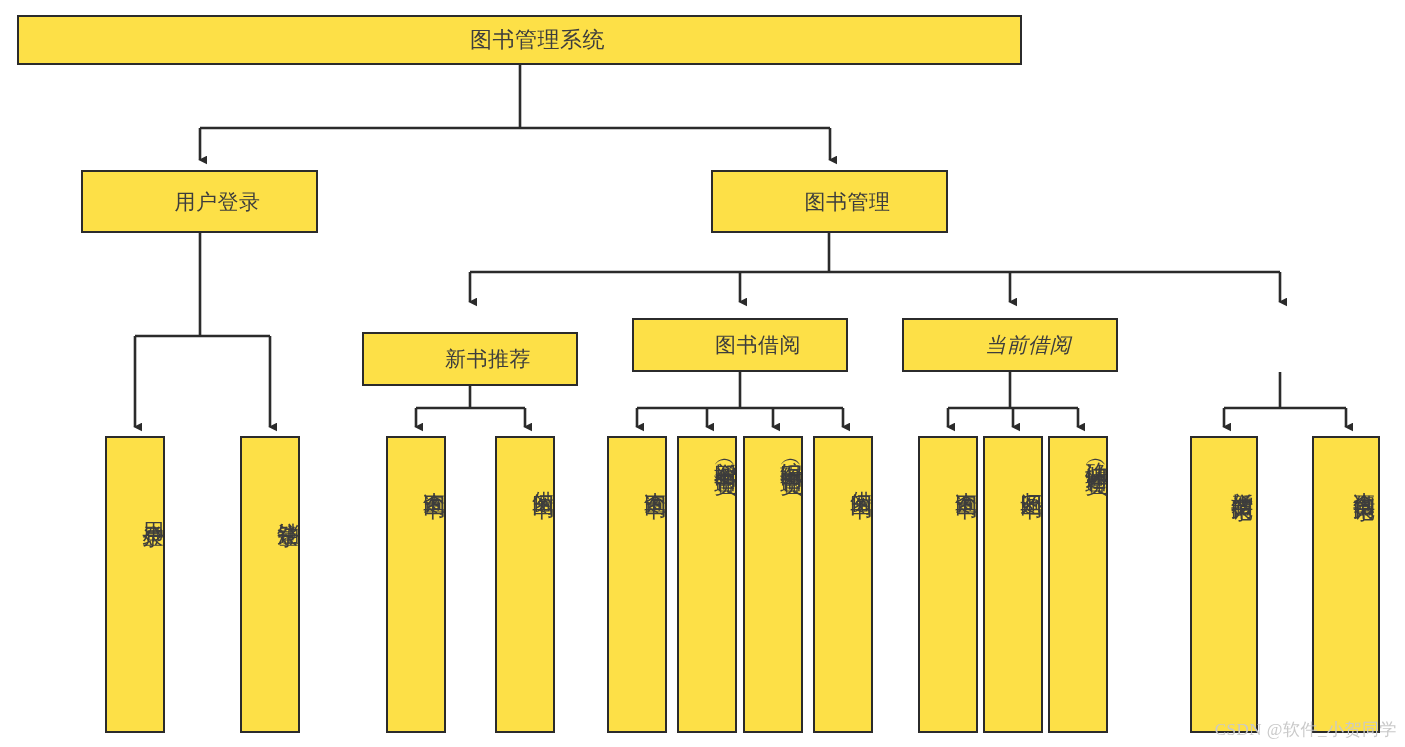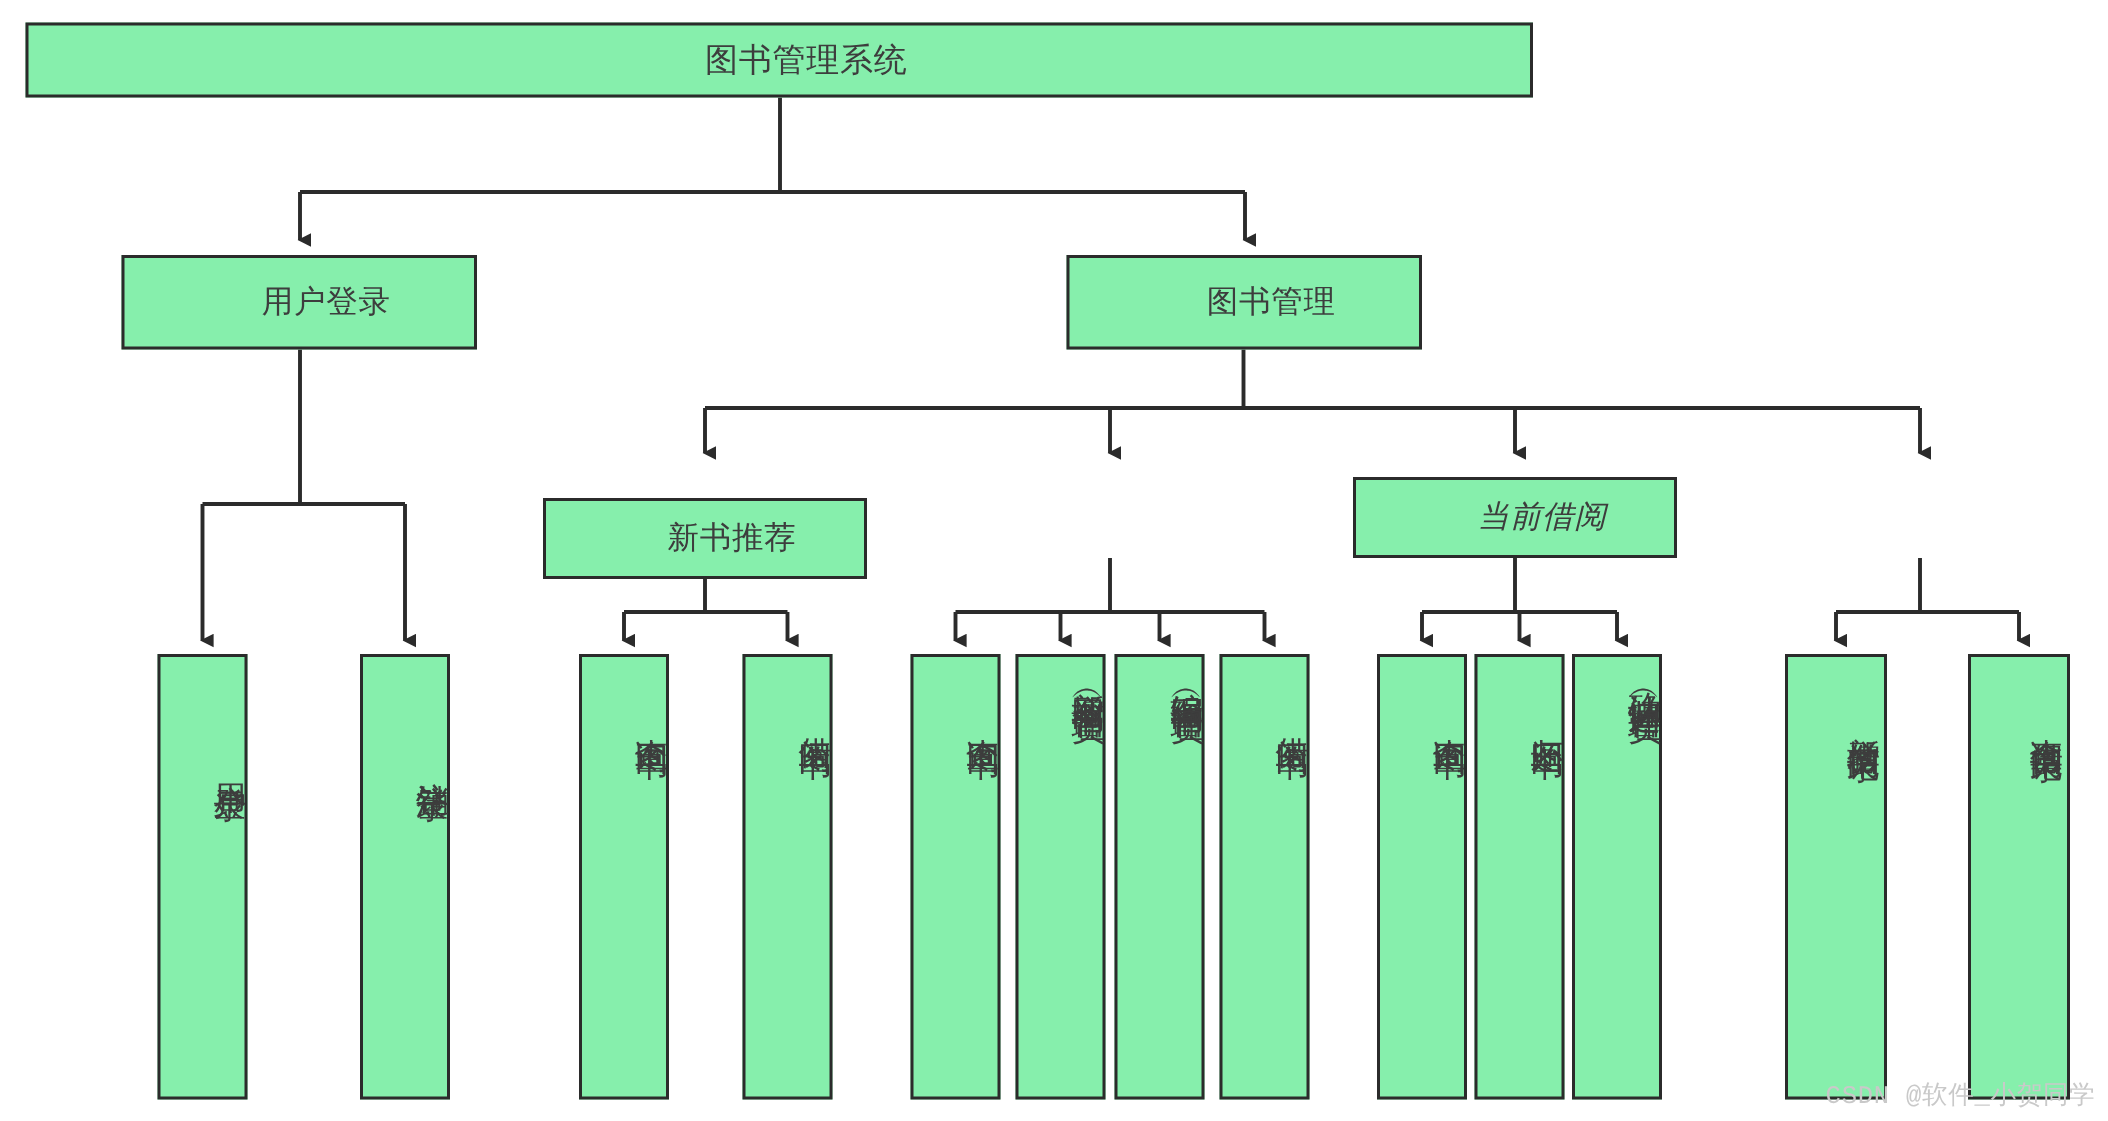--- a/index.html
+++ b/index.html
@@ -19,21 +19,21 @@
     position: absolute;
     left: 0;
     top: 0;
     width: 1405px;
     height: 747px;
     pointer-events: none;
   }
   .node {
     position: absolute;
     box-sizing: border-box;
-    background: #86efac;
+    background: #fde047;
     border: 2px solid #2b2b2b;
     display: flex;
     align-items: center;
     justify-content: center;
     color: #3b3b3b;
     padding-left: 36px;
   }
   .node .label {
     color: #3d3d3d;
     letter-spacing: 0.5px;
@@ -66,21 +66,21 @@
   .node-v.center2 .label {
     margin-top: 30px;
   }
   .watermark {
     position: absolute;
     right: 8px;
     bottom: 6px;
     font-size: 17px;
     color: #c9c9c9;
     letter-spacing: 0.5px;
-    font-family: Liberation Mono, monospace;
+    font-family: Liberation Serif, serif;
   }
 </style>
 </head>
 <body>
 
 <div id="canvas">
 
   <svg class="connectors" viewBox="0 0 1405 747">
     <defs>
       <marker id="arrow" markerWidth="10" markerHeight="10" refX="4.5" refY="7.4" orient="auto" markerUnits="userSpaceOnUse">
@@ -138,20 +138,23 @@
   <div class="node node-h" style="left:81px; top:170px; width:237px; height:63px;">
     <span class="label">用户登录</span>
   </div>
   <div class="node node-h" style="left:711px; top:170px; width:237px; height:63px;">
     <span class="label">图书管理</span>
   </div>
 
   <div class="node node-h" style="left:362px; top:332px; width:216px; height:54px;">
     <span class="label">新书推荐</span>
   </div>
+  <div class="node node-h" style="left:632px; top:318px; width:216px; height:54px;">
+    <span class="label">图书借阅</span>
+  </div>
   <div class="node node-h" style="left:902px; top:318px; width:216px; height:54px;font-style:italic;">
     <span class="label">当前借阅</span>
   </div>
 
   <div class="node node-v center" style="left:105px; top:436px; width:60px; height:297px;">
     <span class="label">用户登录</span>
   </div>
   <div class="node node-v center" style="left:240px; top:436px; width:60px; height:297px;">
     <span class="label">注销登录</span>
   </div>

